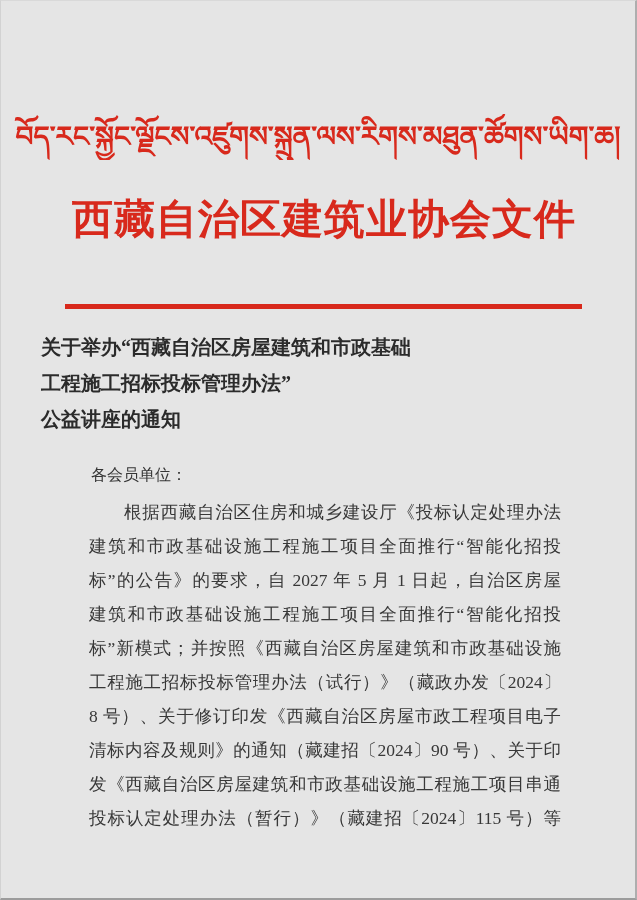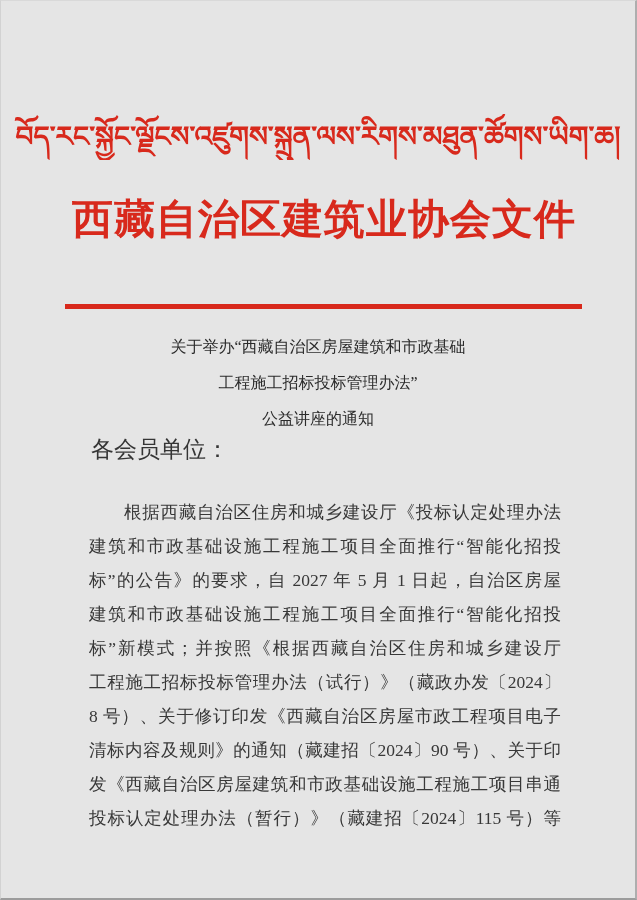--- a/index.html
+++ b/index.html
@@ -41,33 +41,31 @@
   }
   .red-rule {
     position: absolute;
     top: 303px; left: 64px;
     width: 517px; height: 5px;
     background: var(--accent);
   }
   .doc-title {
     position: absolute;
     top: 328px; left: 40px; right: 40px;
-    text-align: center;
-    font-size: 16px;
-    font-weight: normal;
+    font-size: 20px;
+    font-weight: bold;
     line-height: 36px;
     color: #2b2b2b;
   }
   .salutation {
     position: absolute;
-    top: 437px; left: 90px;
-    font-size: 23px;
+    top: 461px; left: 90px;
+    font-size: 16px;
     line-height: 26px;
     color: #353535;
-    font-family: Liberation Mono, monospace;
   }
   .paragraph {
     position: absolute;
     top: 494px; left: 88px;
     width: 472px;
     font-size: 17.5px;
     color: #383838;
   }
   .para-line {
     height: 34px;
@@ -95,21 +93,21 @@
     <div>公益讲座的通知</div>
   </div>
 
   <div class="salutation">各会员单位：</div>
 
   <div class="paragraph">
     <div class="para-line indent">根据西藏自治区住房和城乡建设厅《投标认定处理办法</div>
     <div class="para-line">建筑和市政基础设施工程施工项目全面推行“智能化招投</div>
     <div class="para-line">标”的公告》的要求，自 2027 年 5 月 1 日起，自治区房屋</div>
     <div class="para-line">建筑和市政基础设施工程施工项目全面推行“智能化招投</div>
-    <div class="para-line">标”新模式；并按照《根据西藏自治区住房和城乡建设厅</div>
+    <div class="para-line">标”新模式；并按照《西藏自治区房屋建筑和市政基础设施</div>
     <div class="para-line">工程施工招标投标管理办法（试行）》（藏政办发〔2024〕</div>
     <div class="para-line">8 号）、关于修订印发《西藏自治区房屋市政工程项目电子</div>
     <div class="para-line">清标内容及规则》的通知（藏建招〔2024〕90 号）、关于印</div>
     <div class="para-line">发《西藏自治区房屋建筑和市政基础设施工程施工项目串通</div>
     <div class="para-line">投标认定处理办法（暂行）》（藏建招〔2024〕115 号）等</div>
   </div>
 
 </div>
 
 </body></html>

